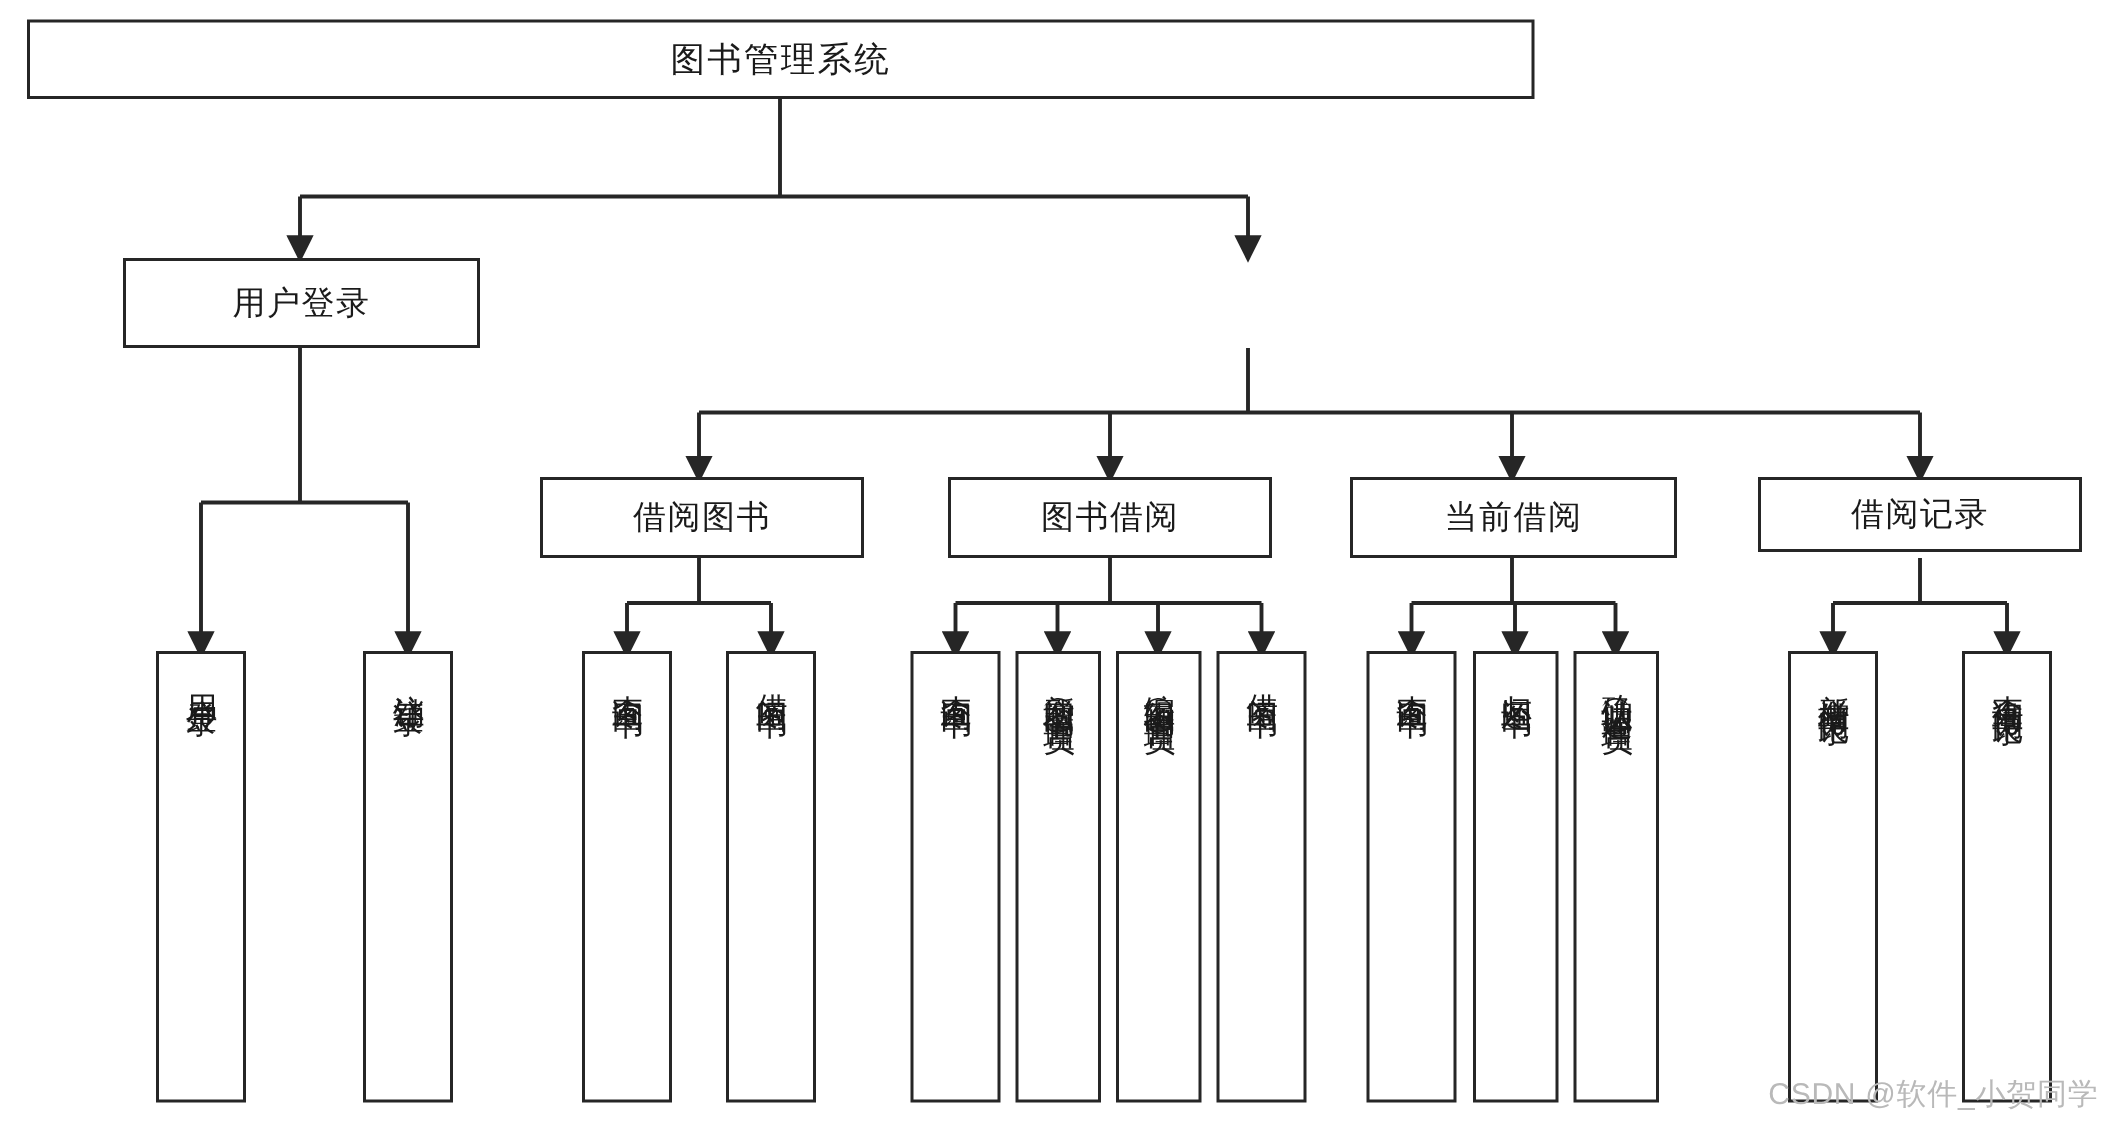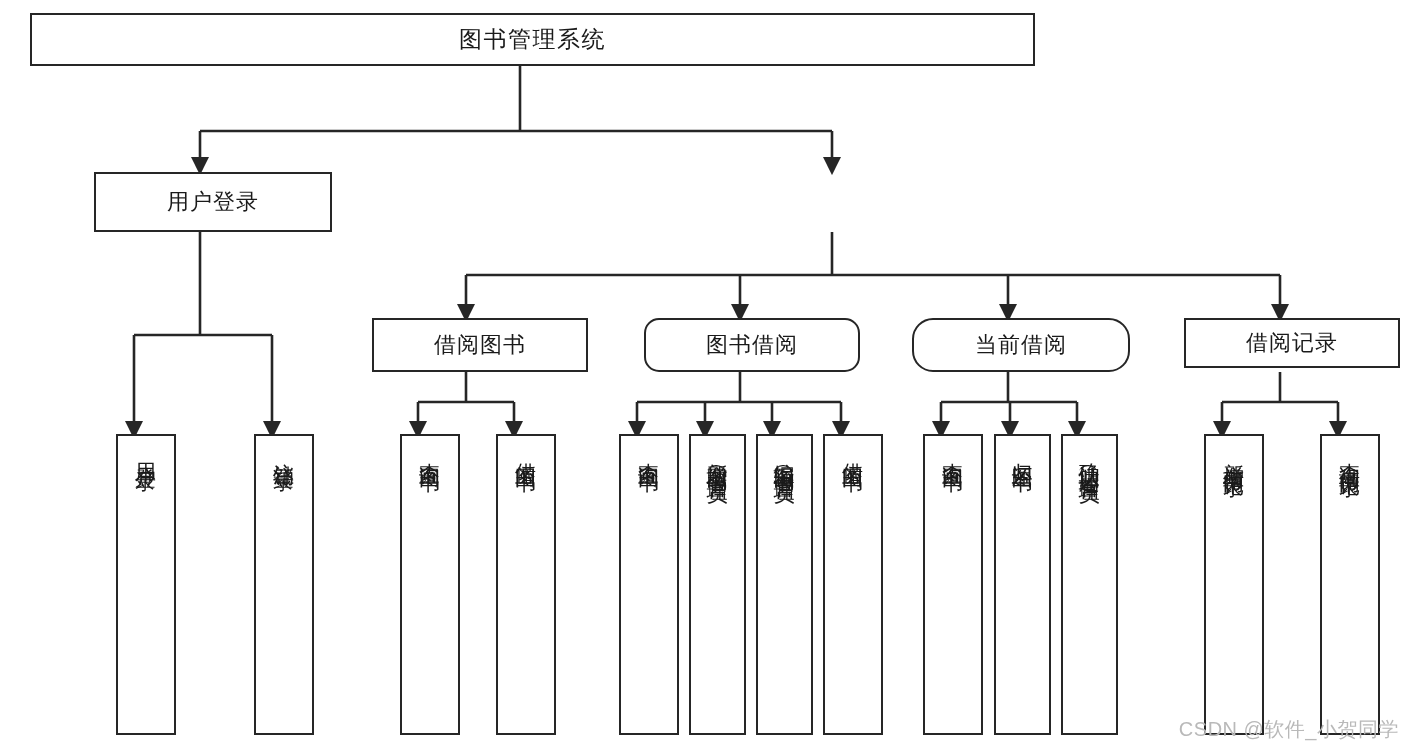--- a/index.html
+++ b/index.html
@@ -29,21 +29,20 @@
   .node {
     position: absolute;
     box-sizing: border-box;
     background: #ffffff;
     border: 2px solid #262626;
     display: flex;
     align-items: center;
     justify-content: center;
     color: #1a1a1a;
     z-index: 2;
-    margin-left: 12px;
   }
   .node .lbl {
     display: block;
     text-align: center;
     line-height: 1.25;
     white-space: pre-line;
   }
   
   .node.horiz .lbl {
     font-size: 22px;
@@ -138,25 +137,25 @@
 
   <div class="node horiz" style="left:82px; top:172px; width:238px; height:60px;">
     <span class="lbl">用户登录</span>
   </div>
 
 
   <div class="node horiz" style="left:360px; top:318px; width:216px; height:54px;">
     <span class="lbl">借阅图书</span>
   </div>
 
-  <div class="node horiz" style="left:632px; top:318px; width:216px; height:54px;border-radius:15px;">
+  <div class="node horiz" style="left:632px; top:318px; width:216px; height:54px;">
     <span class="lbl">图书借阅</span>
   </div>
 
-  <div class="node horiz" style="left:900px; top:318px; width:218px; height:54px;border-radius:21px;">
+  <div class="node horiz" style="left:900px; top:318px; width:218px; height:54px;">
     <span class="lbl">当前借阅</span>
   </div>
 
   <div class="node horiz" style="left:1172px; top:318px; width:216px; height:50px;">
     <span class="lbl">借阅记录</span>
   </div>
 
   <div class="node vert" style="left:104px; top:434px; width:60px; height:301px;">
     <span class="lbl">用户登录</span>
   </div>

